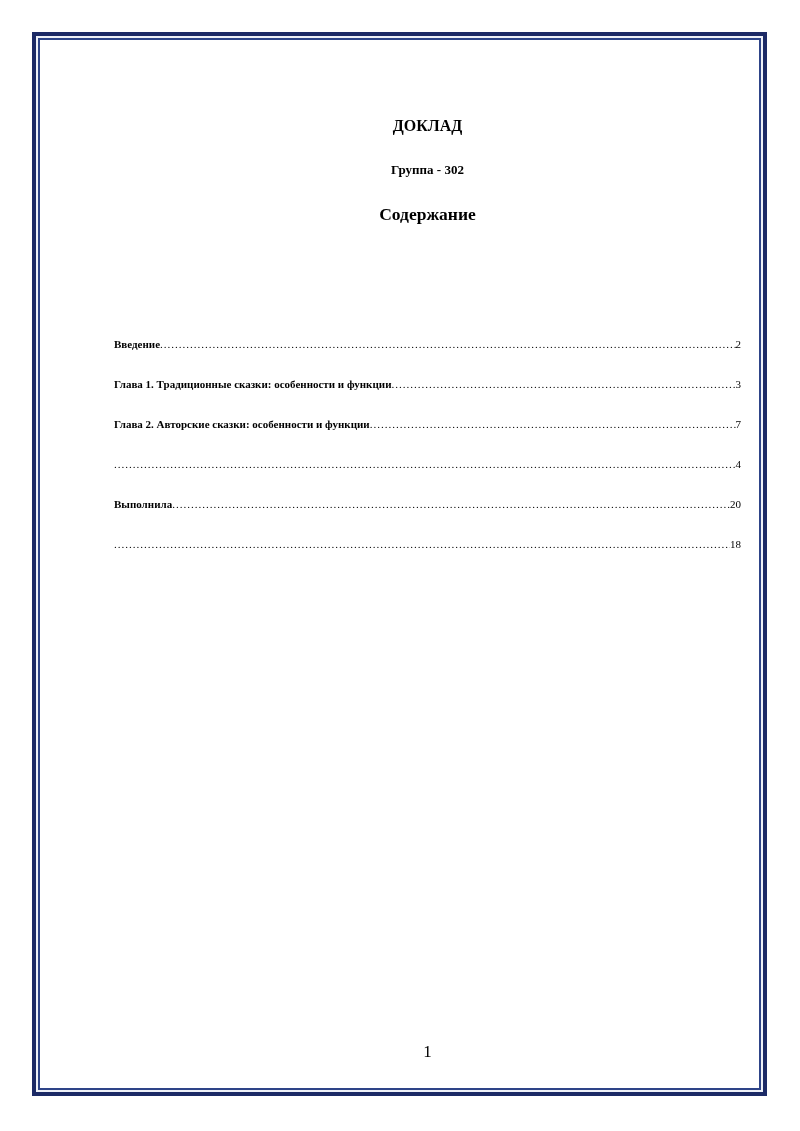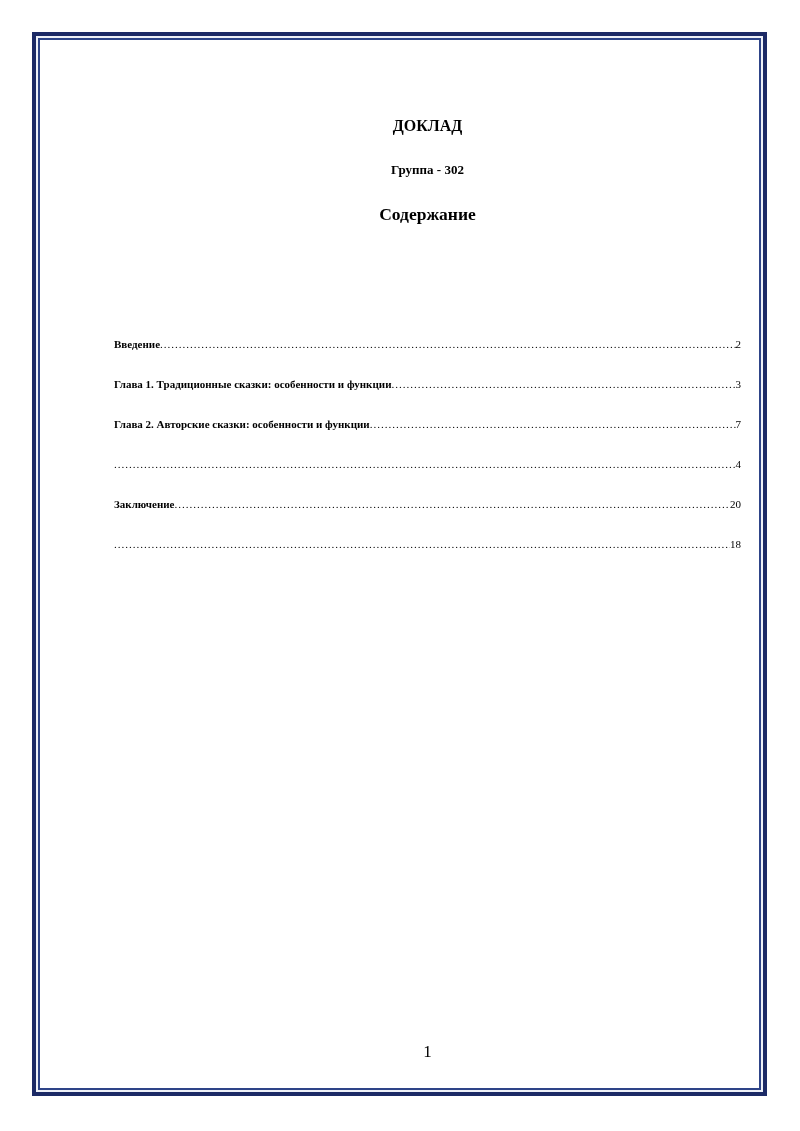--- a/index.html
+++ b/index.html
@@ -135,21 +135,21 @@
     <span class="toc-leader">................................................................................................................................................................................................................................................</span>
     <span class="toc-page">7</span>
   </div>
 
   <div class="toc-row">
     <span class="toc-leader">................................................................................................................................................................................................................................................</span>
     <span class="toc-page">4</span>
   </div>
 
   <div class="toc-row">
-    <span class="toc-title">Заключение</span>
+    <span class="toc-title">Выполнила</span>
     <span class="toc-leader">................................................................................................................................................................................................................................................</span>
     <span class="toc-page">20</span>
   </div>
 
   <div class="toc-row">
     <span class="toc-leader">................................................................................................................................................................................................................................................</span>
     <span class="toc-page">18</span>
   </div>
 </div>
 

